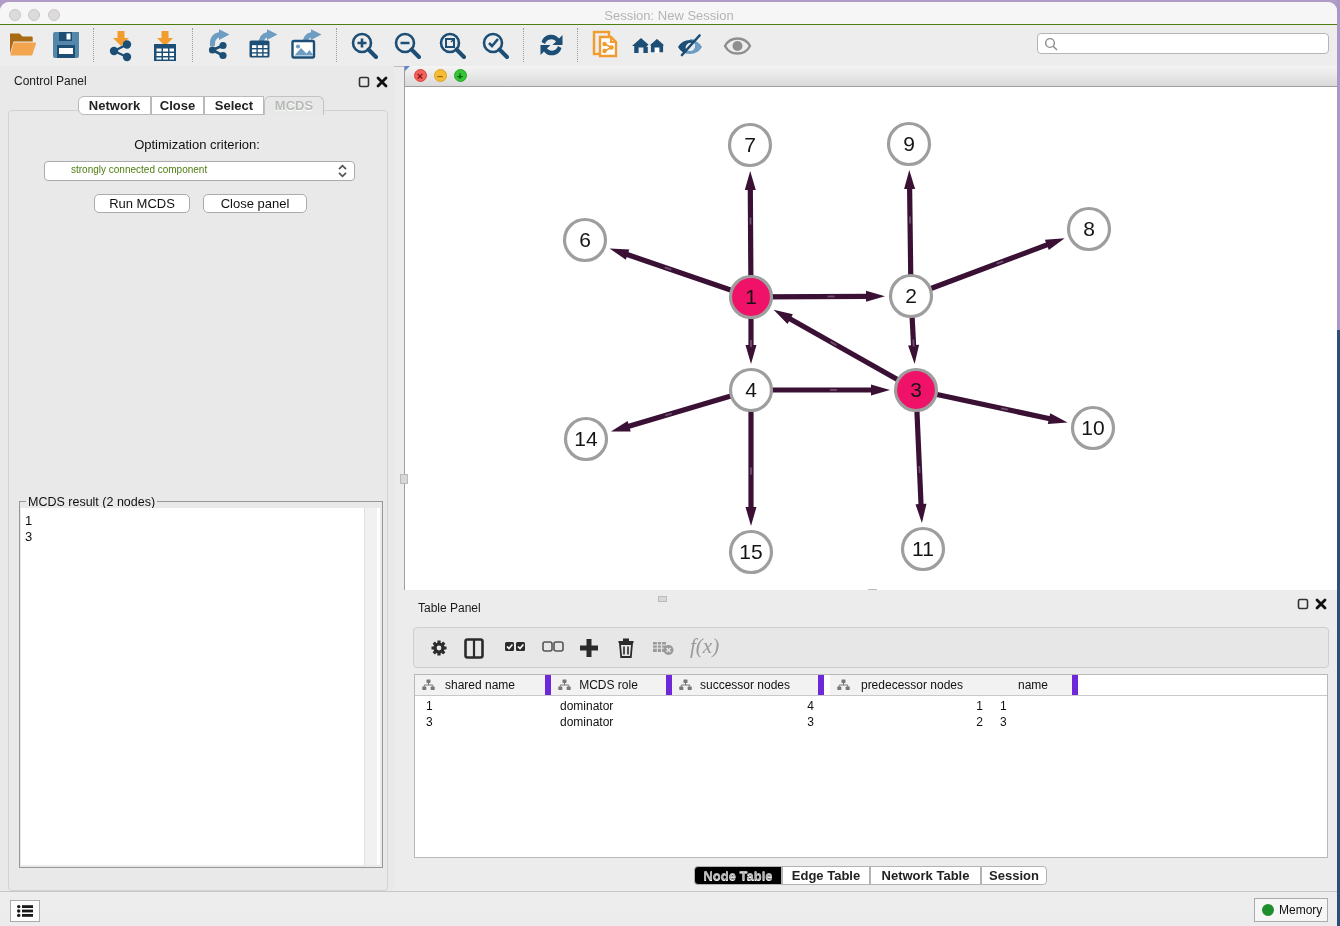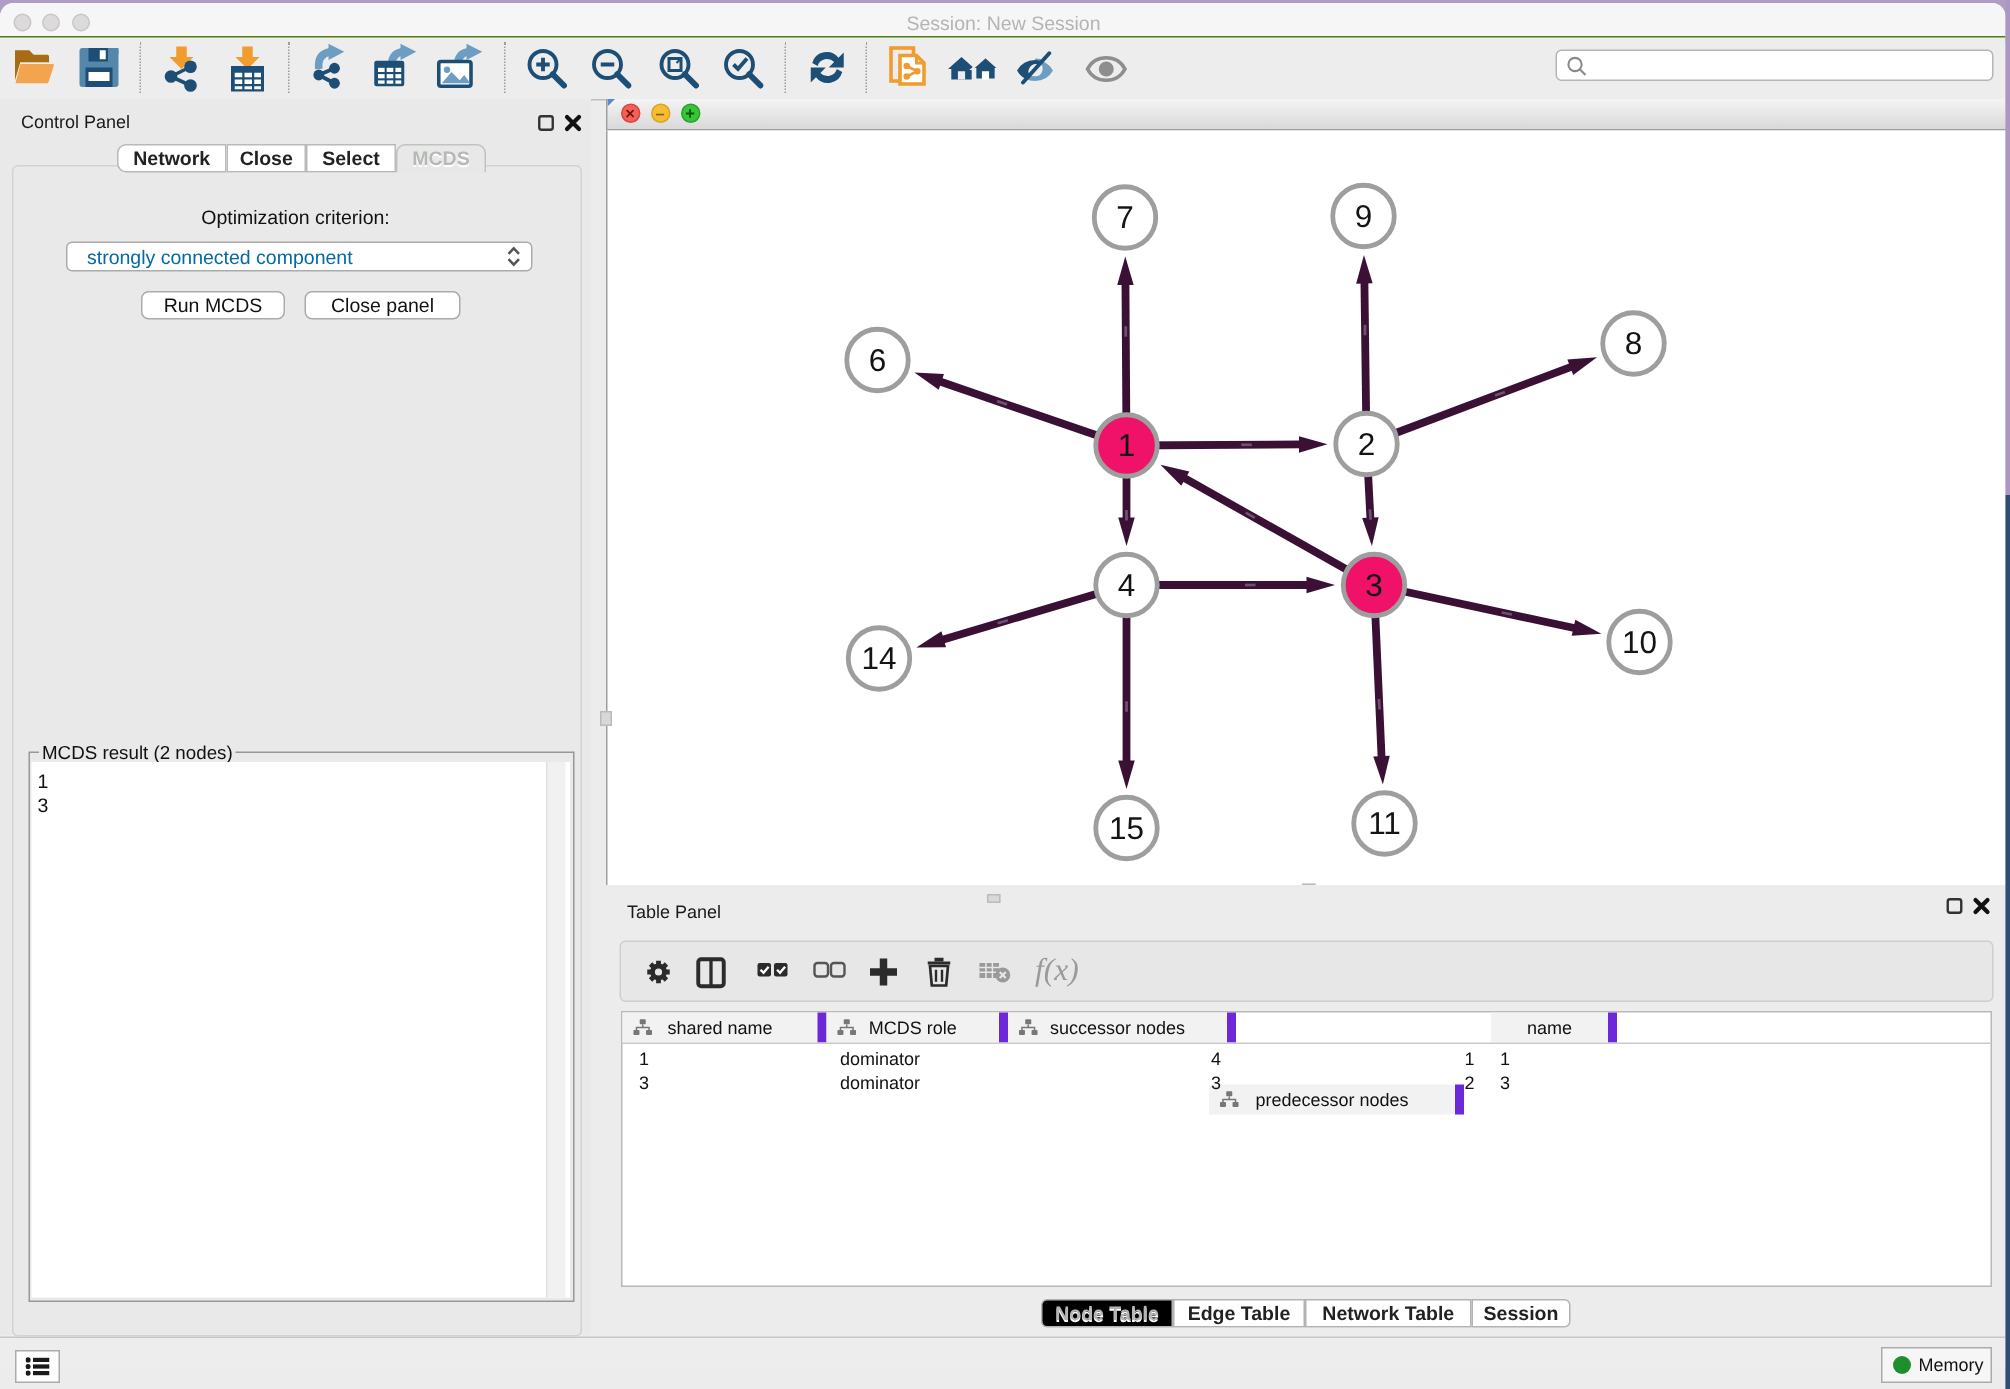--- a/index.html
+++ b/index.html
@@ -1,35 +1,35 @@
 <!DOCTYPE html>
 <html><head>
 <meta charset="utf-8">
 <style>
   html,body{margin:0;padding:0;}
   body{width:1340px;height:926px;background:#b19cc7;font-family:"Liberation Sans",sans-serif;overflow:hidden;position:relative;}
   .abs{position:absolute;}
   #win{position:absolute;left:0;top:2px;width:1337px;height:924px;background:#ececec;border-radius:9px 9px 0 0;overflow:hidden;}
   #page{position:absolute;left:0;top:-2px;width:1340px;height:926px;}
   
-  #titlebar{position:absolute;left:0;top:2px;width:1338px;height:22px;background:#f6f6f6;border-bottom:4px solid #4d7c0f;}
+  #titlebar{position:absolute;left:0;top:2px;width:1338px;height:22px;background:#f6f6f6;border-bottom:1px solid #4d7c0f;}
   .tl{position:absolute;top:7px;width:12px;height:12px;border-radius:50%;background:#dcdadb;border:1px solid #c8c6c7;box-sizing:border-box;}
   #apptitle{position:absolute;left:0;right:0;top:6px;text-align:center;font-size:13px;color:#b4b4b4;}
   
   #toolbar{position:absolute;left:0;top:25px;width:1340px;height:41px;background:#ededed;border-bottom:1px solid #bdbdbd;}
   .sep{position:absolute;top:3px;height:34px;width:0;border-left:1px dotted #9d9d9d;}
   #searchbox{position:absolute;left:1037px;top:8px;width:290px;height:19px;background:#fff;border:1px solid #b5b5b5;border-radius:4px;}
   
   #cpanel{position:absolute;left:0;top:66px;width:394px;height:824px;background:#e9e9e9;}
   #cpanel .hdr{position:absolute;left:14px;top:8px;font-size:12px;color:#1a1a1a;}
   .tab{position:absolute;top:30px;height:19px;z-index:2;line-height:18px;text-align:center;font-size:13px;font-weight:bold;color:#222;background:#fff;border:1px solid #b9b9b9;box-sizing:border-box;}
   #innerbox{position:absolute;left:8px;top:44px;width:378px;height:779px;border:1px solid #d2d2d2;border-radius:4px;background:#e9e9e9;}
   #optlabel{position:absolute;left:0;width:394px;top:71px;text-align:center;font-size:13px;color:#111;}
   #dropdown{position:absolute;left:44px;top:95px;width:309px;height:18px;background:#fff;border:1px solid #ababab;border-radius:4px;}
-  #dropdown span{position:absolute;left:13px;top:2px;font-size:13px;color:#0369a1;}
+  #dropdown span{position:absolute;left:26px;top:2px;font-size:10px;color:#4d7c0f;}
   .btn{position:absolute;top:128px;height:19px;background:#fff;border:1px solid #ababab;border-radius:5px;box-sizing:border-box;text-align:center;font-size:13px;color:#111;line-height:17px;}
   
   #grp{position:absolute;left:19px;top:435px;width:362px;height:365px;border:1px solid #989898;}
   #grplabel{position:absolute;left:6px;top:-7px;background:#e9e9e9;font-size:12.5px;color:#111;padding:0 2px;}
   #grpwhite{position:absolute;left:1px;top:6px;width:359px;height:357px;background:#fff;font-size:13px;color:#111;}
   #grpscroll{position:absolute;right:3px;top:0;width:12px;height:357px;background:#f1f1f1;border-left:1px solid #e0e0e0;}
   
   #netwin{position:absolute;left:404px;top:66px;width:936px;height:524px;}
   #nettitle{position:absolute;left:0;top:0;width:936px;height:21px;background:linear-gradient(#f4f4f4,#d9d9d9);border-bottom:1px solid #9f9f9f;border-left:1px solid #9f9f9f;box-sizing:border-box;}
   #nettitle .t{position:absolute;left:0;right:0;top:4px;text-align:center;font-size:13px;font-weight:600;color:#111;}
@@ -370,21 +370,21 @@
               <path d="M6.5 4 v2 M2.3 7.6 v-1.6 h8.4 v1.6" fill="none" stroke="#777" stroke-width="1"></path>
             </svg>MCDS role</div>
       <div class="th" style="left:257px;width:152px;"><svg style="position:absolute;left:7px;top:4px;" width="13" height="12" viewBox="0 0 13 12">
               <g fill="#777">
                 <rect x="4.5" y="0.5" width="4" height="3.4" rx="0.6"></rect>
                 <rect x="0.3" y="7.6" width="4" height="3.4" rx="0.6"></rect>
                 <rect x="8.7" y="7.6" width="4" height="3.4" rx="0.6"></rect>
               </g>
               <path d="M6.5 4 v2 M2.3 7.6 v-1.6 h8.4 v1.6" fill="none" stroke="#777" stroke-width="1"></path>
             </svg>successor nodes</div>
-      <div class="th" style="left:391px;width:170px;margin-top:48px;"><svg style="position:absolute;left:7px;top:4px;" width="13" height="12" viewBox="0 0 13 12">
+      <div class="th" style="left:415px;width:170px;"><svg style="position:absolute;left:7px;top:4px;" width="13" height="12" viewBox="0 0 13 12">
               <g fill="#777">
                 <rect x="4.5" y="0.5" width="4" height="3.4" rx="0.6"></rect>
                 <rect x="0.3" y="7.6" width="4" height="3.4" rx="0.6"></rect>
                 <rect x="8.7" y="7.6" width="4" height="3.4" rx="0.6"></rect>
               </g>
               <path d="M6.5 4 v2 M2.3 7.6 v-1.6 h8.4 v1.6" fill="none" stroke="#777" stroke-width="1"></path>
             </svg>predecessor nodes</div>
       <div class="th" style="left:579px;width:84px;">name</div>
       <div style="position:absolute;left:0;top:20px;width:912px;height:1px;background:#c9c9c9;"></div>
       <div class="td" style="left:11px;top:23px;">1</div>

